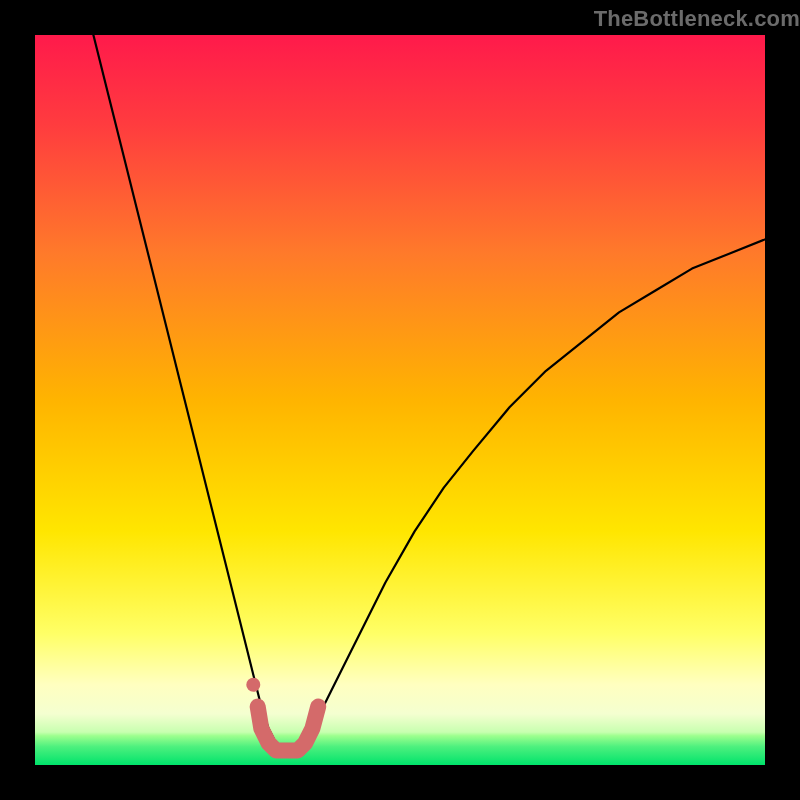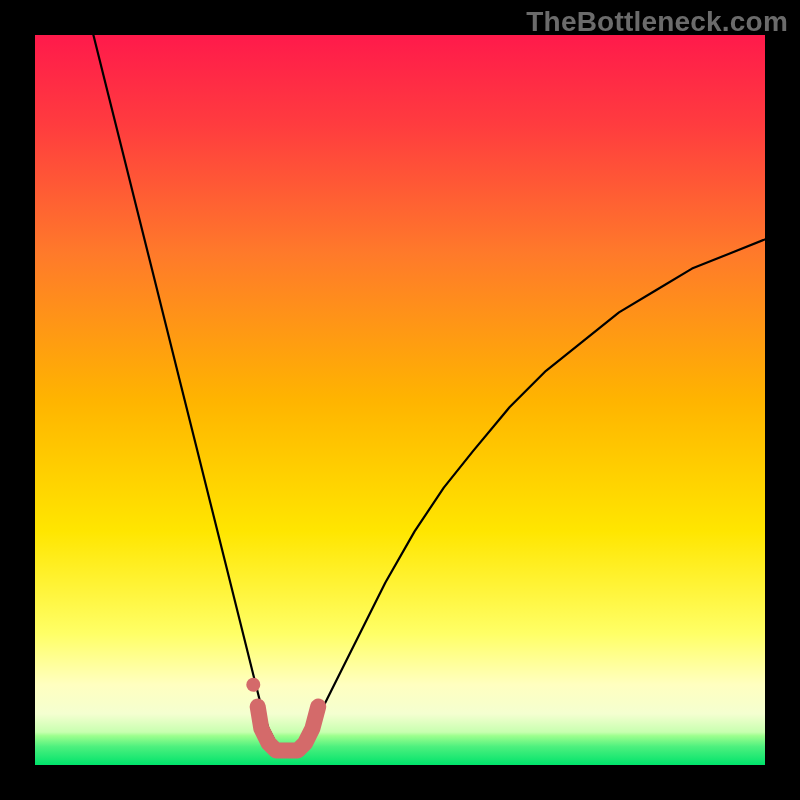--- a/index.html
+++ b/index.html
@@ -22,23 +22,23 @@
   .gradient-area {
     position: absolute;
     left: 0;
     top: 0;
     width: 730px;
     height: 730px;
   }
   .watermark {
     position: absolute;
     top: 6px;
-    right: 12px;
+    right: 0;
     color: #6b6b6b;
-    font-size: 28px;
+    font-size: 22px;
     font-weight: 600;
     letter-spacing: 0.2px;
     user-select: none;
   }
   svg.curve {
     position: absolute;
     left: 0;
     top: 0;
     width: 730px;
     height: 730px;

